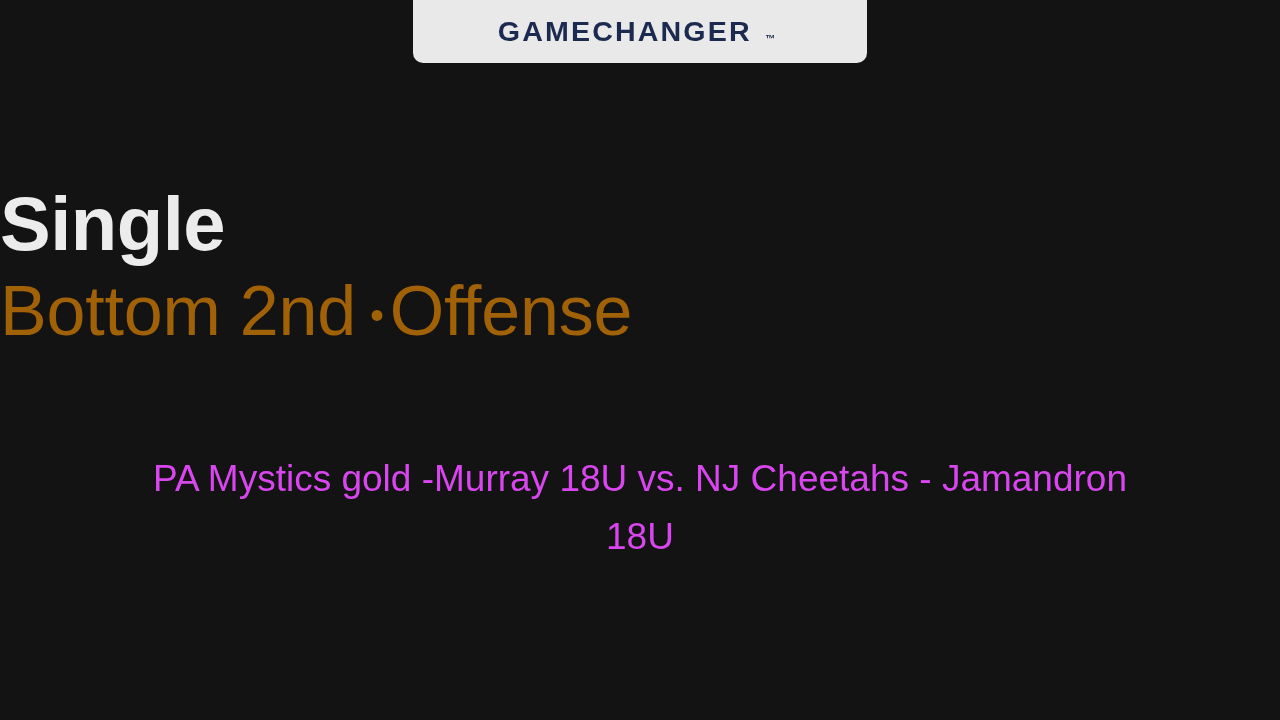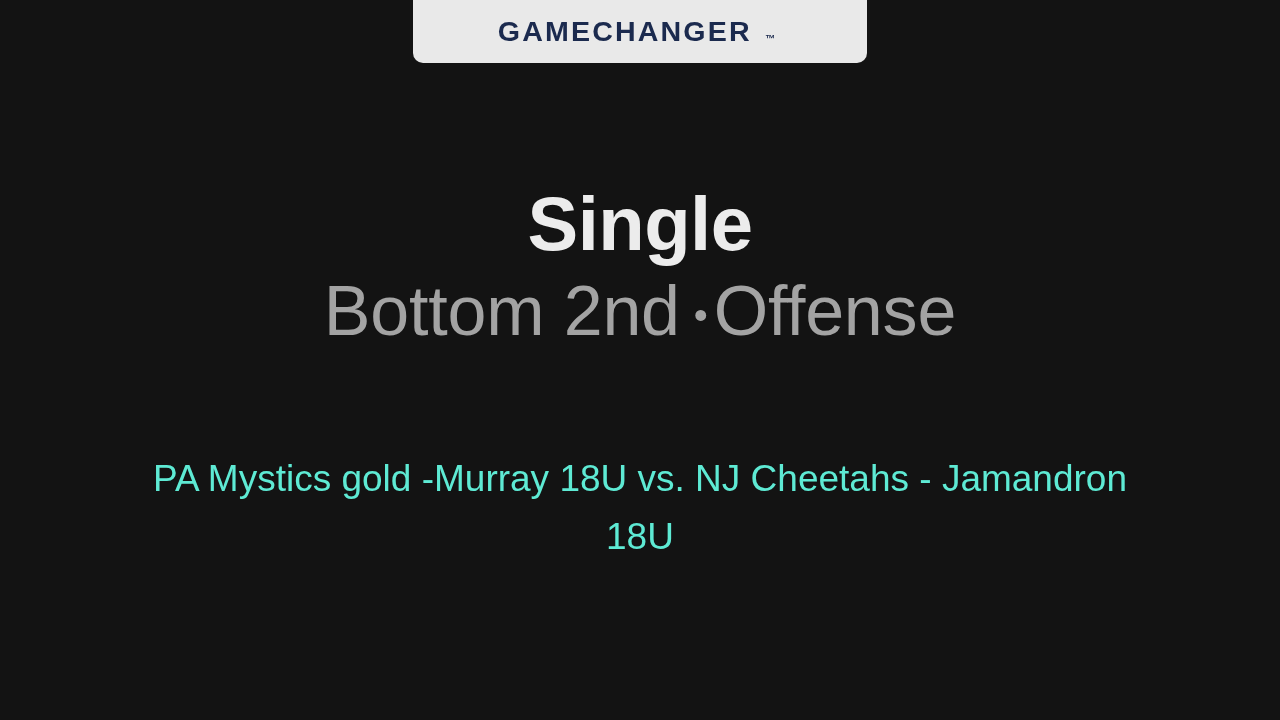--- a/index.html
+++ b/index.html
@@ -78,40 +78,39 @@
     display: flex;
     flex-direction: column;
     align-items: center;
     justify-content: center;
     padding-top: 26px;
     box-sizing: border-box;
   }
 
   .headline-group {
     width: 100%;
-    text-align: center;
     color: #ececec;
   }
 
   .headline-primary {
     font-family: "Liberation Sans", sans-serif;
     font-weight: bold;
     font-size: 76px;
     line-height: 88px;
     color: #ececec;
     margin: 0;
     letter-spacing: -0.5px;
   }
 
   .headline-secondary {
     font-family: "Liberation Sans", sans-serif;
     font-weight: normal;
     font-size: 70px;
     line-height: 86px;
-    color: #a3a3a3;
+    color: #a16207;
     margin: 0;
     letter-spacing: -0.2px;
     white-space: nowrap;
   }
   .headline-secondary .sep-dot {
     display: inline-block;
     margin: 0 6px 0 14px;
     position: relative;
     top: -6px;
     font-size: 40px;
@@ -121,21 +120,21 @@
   .subtitle-wrap {
     width: 1010px;
     margin-top: 96px;
     text-align: center;
   }
   .subtitle {
     font-family: "Liberation Sans", sans-serif;
     font-weight: normal;
     font-size: 37px;
     line-height: 58px;
-    color: #5eead4;
+    color: #d946ef;
     margin: 0;
     letter-spacing: 0px;
   }
 </style>
 </head>
 <body>
 
 <div class="stage">
 
   <div class="logo-plate">

